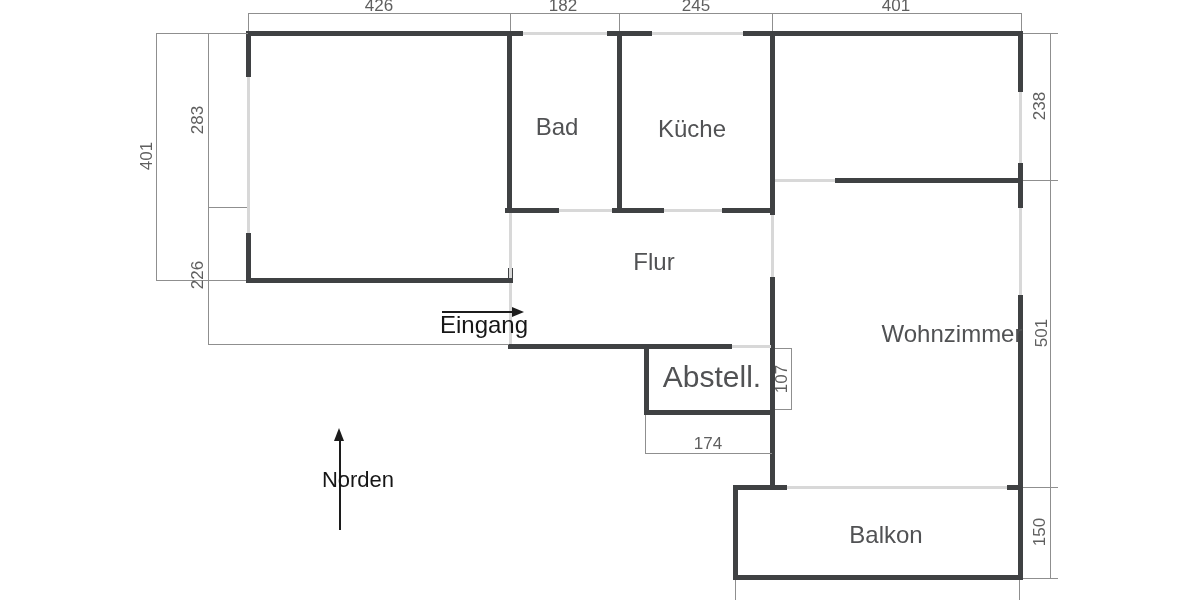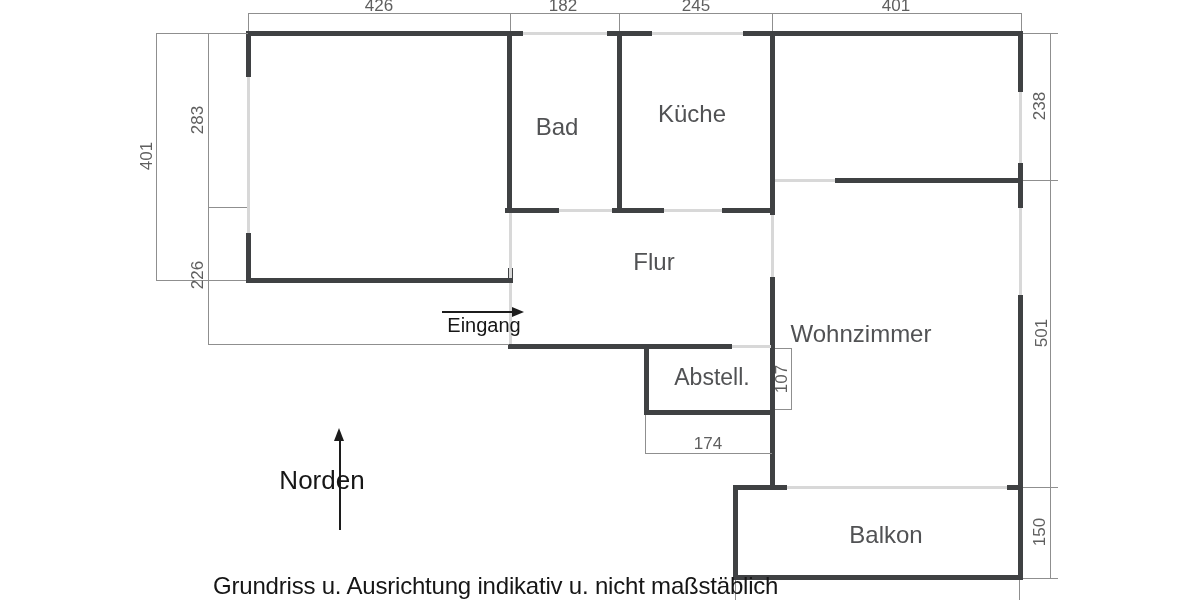--- a/index.html
+++ b/index.html
@@ -93,42 +93,41 @@
   <div class="d" style="left:1023px;top:578px;width:35px;height:1px"></div>
   <div class="d" style="left:775px;top:348px;width:17px;height:1px"></div>
   <div class="d" style="left:775px;top:409px;width:17px;height:1px"></div>
   <div class="d" style="left:791px;top:348px;width:1px;height:62px"></div>
   <div class="d" style="left:645px;top:453px;width:127px;height:1px"></div>
   <div class="d" style="left:645px;top:415px;width:1px;height:38px"></div>
   <div class="d" style="left:735px;top:580px;width:1px;height:20px"></div>
   <div class="d" style="left:1019px;top:580px;width:1px;height:20px"></div>
 
   <div class="room" style="left:557px;top:127px">Bad</div>
-  <div class="room" style="left:692px;top:114px">Küche</div>
+  <div class="room" style="left:692px;top:129px">Küche</div>
   <div class="room" style="left:654px;top:262px">Flur</div>
-  <div class="room" style="left:712px;top:377px;font-size:23px">Abstell.</div>
-  <div class="room" style="left:861px;top:334px">Wohnzimmer</div>
+  <div class="room" style="left:712px;top:377px;font-size:30px">Abstell.</div>
+  <div class="room" style="left:952px;top:334px">Wohnzimmer</div>
   <div class="room" style="left:886px;top:535px">Balkon</div>
 
   <div class="dim" style="left:379px;top:6px">426</div>
   <div class="dim" style="left:563px;top:6px">182</div>
   <div class="dim" style="left:696px;top:6px">245</div>
   <div class="dim" style="left:896px;top:6px">401</div>
   <div class="dim rot" style="left:147px;top:156px">401</div>
   <div class="dim rot" style="left:198px;top:120px">283</div>
   <div class="dim rot" style="left:198px;top:275px">226</div>
   <div class="dim rot" style="left:1040px;top:106px">238</div>
   <div class="dim rot" style="left:1042px;top:333px">501</div>
   <div class="dim rot" style="left:1040px;top:532px">150</div>
   <div class="dim rot" style="left:782px;top:379px">107</div>
   <div class="dim" style="left:708px;top:444px">174</div>
 
   <div class="arrow-line" style="left:442px;top:311px;width:72px;height:2px"></div>
   <div class="tri" style="left:512px;top:307px;border-top:5px solid transparent;border-bottom:5px solid transparent;border-left:12px solid #1c1c1c"></div>
-  <div class="annot" style="left:484px;top:325px;font-size:20px;transform:translate(-50%,-50%)">Eingang</div>
+  <div class="annot" style="left:484px;top:325px;font-size:24px;transform:translate(-50%,-50%)">Eingang</div>
 
   <div class="arrow-line" style="left:339px;top:438px;width:2px;height:92px"></div>
   <div class="tri" style="left:334px;top:428px;border-left:5px solid transparent;border-right:5px solid transparent;border-bottom:13px solid #1c1c1c"></div>
-  <div class="annot" style="left:322px;top:480px;font-size:26px;transform:translate(-50%,-50%)">Norden</div>
+  <div class="annot" style="left:358px;top:480px;font-size:22px;transform:translate(-50%,-50%)">Norden</div>
 
-  <div class="annot" style="left:213px;top:572px;font-size:24px;letter-spacing:-0.2px">Grundriss u. Ausrichtung indikativ u. nicht maßstäblich</div>
 
 </div>
 
 </body></html>

